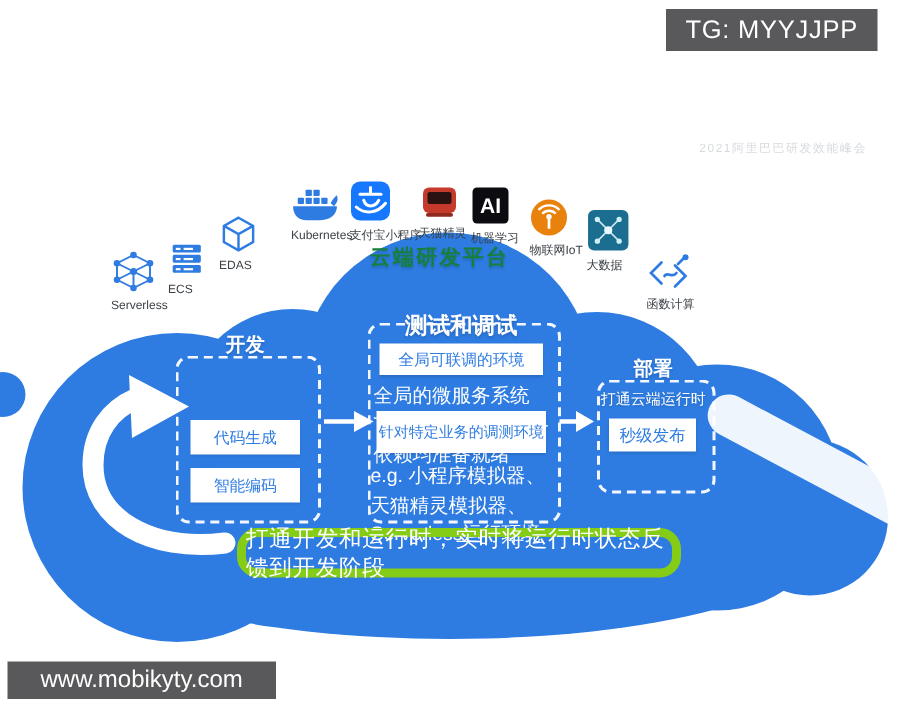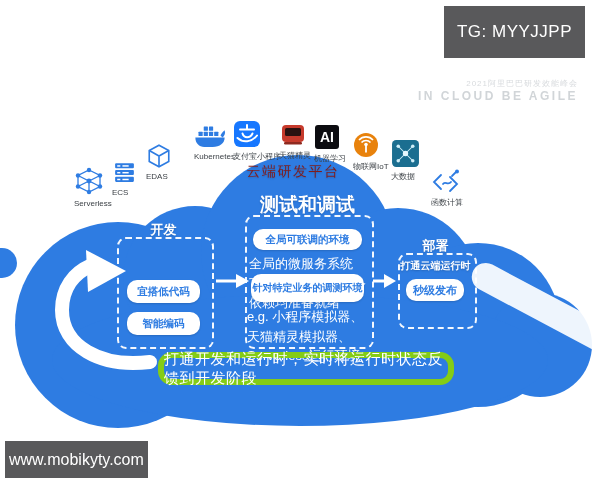--- a/index.html
+++ b/index.html
@@ -4,56 +4,55 @@
 <style>
   html,body{margin:0;padding:0;background:#fff;}
   .canvas{position:relative;width:600px;height:480px;background:#ffffff;overflow:hidden;
           font-family:"Liberation Sans","DejaVu Sans",sans-serif;}
   
   .slide-bg{position:absolute;left:0;top:62px;width:600px;height:368px;
     background:linear-gradient(115deg,#fdfdfd 0%,#f5f7f9 30%,#ecocef 55%,#eceff1 60%,#f7f9fa 100%);}
   
   .badge{position:absolute;background:#59595b;color:#fff;display:flex;align-items:center;
          justify-content:center;white-space:nowrap;}
-  .badge.tg{right:15px;top:6px;height:20px;padding:16px 13px;font-size:17px;letter-spacing:.5px;}
-  .badge.site{left:5px;top:441px;height:37px;padding:0 4px;font-size:16px;}
-  
-  .watermark{position:absolute;right:22px;top:79px;text-align:right;line-height:1.25;}
+  .badge.tg{right:15px;top:6px;height:20px;padding:4px 13px;font-size:17px;letter-spacing:.5px;}
+  .badge.site{left:5px;top:441px;height:25px;padding:0 22px;font-size:16px;}
+  
+  .watermark{position:absolute;right:22px;top:94px;text-align:right;line-height:1.25;}
   .wm1{font-size:8px;color:#d8dbde;letter-spacing:1px;}
   .wm2{font-size:12px;font-weight:bold;color:#d1d5d8;letter-spacing:2.5px;}
   
   .cloud-svg{position:absolute;left:0;top:0;width:600px;height:480px;}
   
   .svc{position:absolute;width:64px;display:flex;flex-direction:column;align-items:flex-start;}
   .svc .lbl{margin-top:3px;font-size:8px;color:#3c4146;white-space:nowrap;}
   
   .cloud-title{position:absolute;left:228px;top:163px;width:130px;text-align:center;
-    color:#7f1d1d;font-size:14px;font-weight:normal;letter-spacing:1.5px;text-shadow:0 1px 2px rgba(0,0,0,.18);}
+    color:#15803d;font-size:14px;font-weight:bold;letter-spacing:1.5px;text-shadow:0 1px 2px rgba(0,0,0,.18);}
   .sec-title{position:absolute;color:#fff;font-weight:bold;text-align:center;
     text-shadow:0 1px 2px rgba(0,0,0,.18);}
   .dashed{position:absolute;border:2px dashed rgba(255,255,255,.95);border-radius:9px;}
-  .wbox{position:absolute;background:#fff;border-radius:10px;color:#2e7ce2;font-weight:bold;
+  .wbox{position:absolute;background:#fff;border-radius:0;color:#2e7ce2;font-weight:normal;
     display:flex;align-items:center;justify-content:center;box-shadow:0 1px 2px rgba(0,0,0,.15);}
   .note{position:absolute;color:#fff;font-size:13px;line-height:1.5;text-align:left;}
-  .deploy-line{position:absolute;color:#fff;font-weight:bold;font-size:10px;text-align:center;
+  .deploy-line{position:absolute;color:#fff;font-weight:normal;font-size:10px;text-align:center;
     text-shadow:0 1px 2px rgba(0,0,0,.2);}
   .banner{position:absolute;left:158px;top:352px;width:284px;height:21px;border:6px solid #84cc16;
     border-radius:14px;display:flex;align-items:center;justify-content:center;color:#fff;
     font-size:15px;letter-spacing:.5px;}
 </style>
 </head>
 <body>
 
 <div class="canvas">
 
   <div class="slide-bg"></div>
 
   <div class="watermark">
     <div class="wm1">2021阿里巴巴研发效能峰会</div>
-    <div class="wm2">IN CLOUD BE AGILE</div>
   </div>
 
   <svg class="cloud-svg" viewBox="0 0 600 480">
     <g fill="#2e7ce2">
       <circle cx="2" cy="263" r="15"></circle>
       <circle cx="118" cy="325" r="103"></circle>
       <circle cx="195" cy="278" r="72"></circle>
       <circle cx="298" cy="252" r="97"></circle>
       <circle cx="398" cy="288" r="80"></circle>
       <circle cx="478" cy="325" r="82"></circle>
@@ -218,24 +217,24 @@
       <circle cx="26" cy="3.5" r="2" fill="#2e7ce2"></circle>
     </svg>
     <div class="lbl">函数计算</div>
   </div>
 
 
   <div class="cloud-title">云端研发平台</div>
 
   <div class="sec-title" style="left:117px;top:221px;width:93px;font-size:13px">开发</div>
   <div class="dashed" style="left:117px;top:237px;width:93px;height:108px"></div>
-  <div class="wbox" style="left:127px;top:280px;width:73px;height:23px;font-size:10.5px">宜搭低代码</div>
+  <div class="wbox" style="left:127px;top:280px;width:73px;height:23px;font-size:10.5px">代码生成</div>
   <div class="wbox" style="left:127px;top:312px;width:73px;height:23px;font-size:10.5px">智能编码</div>
 
-  <div class="sec-title" style="left:245px;top:192px;width:125px;font-size:19px">测试和调试</div>
+  <div class="sec-title" style="left:245px;top:208px;width:125px;font-size:15px">测试和调试</div>
   <div class="dashed" style="left:245px;top:215px;width:125px;height:130px"></div>
   <div class="wbox" style="left:253px;top:229px;width:109px;height:21px;font-size:10.5px">全局可联调的环境</div>
   <div class="note" style="left:249px;top:254px;width:117px">全局的微服务系统下，各个组件和服务依赖均准备就绪</div>
   <div class="wbox" style="left:251px;top:274px;width:113px;height:28px;font-size:10px">针对特定业务的调测环境</div>
   <div class="note" style="left:247px;top:307px;width:121px">e.g. 小程序模拟器、天猫精灵模拟器、Serverless运行环境</div>
 
   <div class="sec-title" style="left:398px;top:237px;width:75px;font-size:13px">部署</div>
   <div class="dashed" style="left:398px;top:253px;width:75px;height:72px"></div>
   <div class="deploy-line" style="left:398px;top:259px;width:75px">打通云端运行时</div>
   <div class="wbox" style="left:406px;top:279px;width:58px;height:22px;font-size:11px">秒级发布</div>

